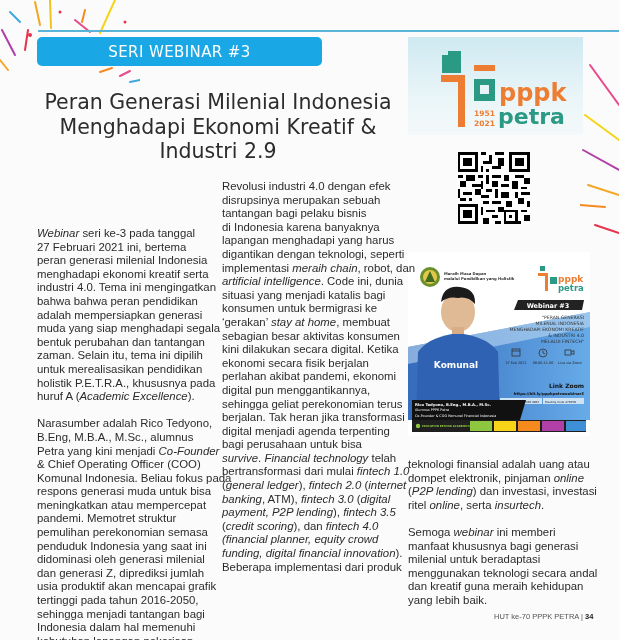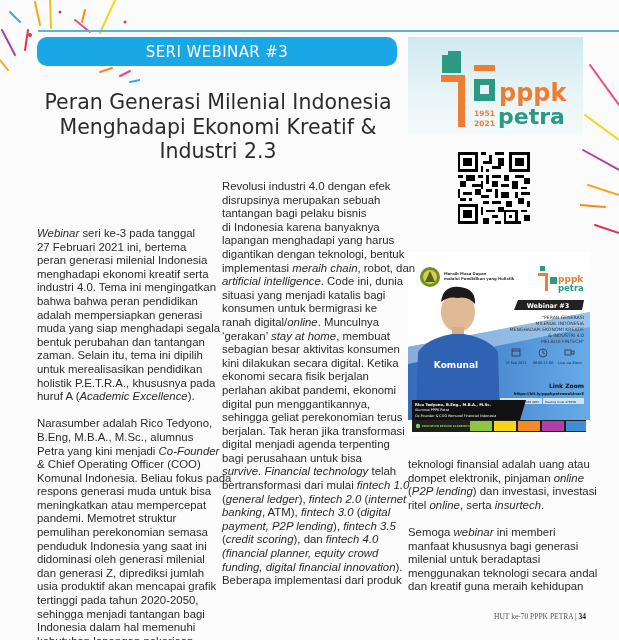--- a/index.html
+++ b/index.html
@@ -9,22 +9,22 @@
     background: #fbfbfb;
     font-family: "Liberation Sans", sans-serif;
     color: #2a2a2a;
   }
   .confetti { position: absolute; pointer-events: none; }
   .top-rule {
     position: absolute; left: 38px; top: 30px; width: 581px; height: 1.5px;
     background: #5ab4d8;
   }
   .banner {
-    position: absolute; left: 37px; top: 37px; width: 360px; height: 29px;
-    background: #1aa7e6; border-radius: 10px;
+    position: absolute; left: 37px; top: 37px; width: 285px; height: 29px;
+    background: #1aa7e6; border-radius: 5px;
     color: #fff; font-size: 15px; letter-spacing: 0.4px;
     display: flex; align-items: center; justify-content: center;
     font-family: "DejaVu Sans", sans-serif; font-weight: normal;
   }
   .title {
     position: absolute; left: 28px; top: 90px; width: 380px;
     text-align: center; font-family: "DejaVu Sans", sans-serif;
     font-size: 20.5px; line-height: 24.5px; color: #2c2c2c; font-weight: normal;
   }
   .title span { display: block; white-space: nowrap; }
@@ -42,21 +42,21 @@
     position: absolute; left: 408px; top: 37px; width: 175px; height: 98px;
     background: linear-gradient(180deg, #cfe9f1 0%, #e9f5f8 60%, #f4f9fa 100%);
   }
   .qr { position: absolute; left: 457px; top: 152px; width: 73px; height: 72px; background:#fff; }
 
   .poster {
     position: absolute; left: 408px; top: 252px; width: 182px; height: 184px;
     background: #fff; overflow: hidden;
   }
   .footer {
-    position: absolute; left: 494px; top: 612px; font-family: Liberation Serif, serif;
+    position: absolute; left: 494px; top: 612px; font-family: Liberation Sans, sans-serif;
     font-size: 7.5px; color: #555; white-space: nowrap;
   }
   .footer b { color: #222; font-weight: bold; }
 </style>
 </head>
 <body>
 
 <svg class="confetti" style="left:0;top:0" width="140" height="120" viewBox="0 0 140 120">
   <g stroke-width="2" stroke-linecap="round">
     <line x1="35" y1="2" x2="40" y2="25" stroke="#f5a623"></line>
@@ -90,21 +90,21 @@
   </g>
 </svg>
 
 <div class="top-rule"></div>
 
 <div class="banner">SERI WEBINAR #3</div>
 
 <h1 class="title">
   <span>Peran Generasi Milenial Indonesia</span>
   <span>Menghadapi Ekonomi Kreatif &amp;</span>
-  <span>Industri 2.3</span>
+  <span>Industri 2.9</span>
 </h1>
 
 <div class="logo-panel">
   <svg width="175" height="98" viewBox="0 0 175 98" style="position:absolute;left:0;top:0">
 
     <rect x="34" y="18" width="19" height="18" fill="#2b9a85"></rect>
     <rect x="40" y="14" width="13" height="6" fill="#2b9a85"></rect>
 
     <rect x="33" y="38" width="24" height="7" fill="#ee7d34"></rect>
     <rect x="50" y="38" width="7" height="52" fill="#ee7d34"></rect>
@@ -295,39 +295,38 @@
       <span class="line"><span>&amp; Chief Operating Officer (COO)</span></span>
       <span class="line"><span>Komunal Indonesia. Beliau fokus pada</span></span>
       <span class="line"><span>respons generasi muda untuk bisa</span></span>
       <span class="line"><span>meningkatkan atau mempercepat</span></span>
       <span class="line"><span>pandemi. Memotret struktur</span></span>
       <span class="line"><span>pemulihan perekonomian semasa</span></span>
       <span class="line"><span>penduduk Indonesia yang saat ini</span></span>
       <span class="line"><span>didominasi oleh generasi milenial</span></span>
       <span class="line"><span>dan generasi Z, diprediksi jumlah</span></span>
       <span class="line"><span>usia produktif akan mencapai grafik</span></span>
-      <span class="line"><span>tertinggi pada tahun 2020-2050,</span></span>
+      <span class="line"><span>tertinggi pada tahun 2016-2050,</span></span>
       <span class="line"><span>sehingga menjadi tantangan bagi</span></span>
       <span class="line"><span>Indonesia dalam hal memenuhi</span></span>
       <span class="line"><span>kebutuhan lapangan pekerjaan.</span></span>
     </p>
   </div>
 <div class="col col2">
     <p>
       <span class="line"><span>Revolusi industri 4.0 dengan efek</span></span>
       <span class="line"><span>disrupsinya merupakan sebuah</span></span>
       <span class="line"><span>tantangan bagi pelaku bisnis</span></span>
       <span class="line"><span>di Indonesia karena banyaknya</span></span>
       <span class="line"><span>lapangan menghadapi yang harus</span></span>
-      <span class="line"><span>digantikan dengan teknologi, bentuk</span></span>
+      <span class="line"><span>digantikan dengan teknologi, seperti</span></span>
       <span class="line"><span>implementasi </span><em>meraih chain</em><span>, robot, dan</span></span>
       <span class="line"><em>artificial intelligence</em><span>. Code ini, dunia</span></span>
       <span class="line"><span>situasi yang menjadi katalis bagi</span></span>
       <span class="line"><span>konsumen untuk bermigrasi ke</span></span>
-      <span class="line"><span>ranah digital/</span><em>online</em><span>. Munculnya</span></span>
       <span class="line"><span>‘gerakan’ </span><em>stay at home</em><span>, membuat</span></span>
       <span class="line"><span>sebagian besar aktivitas konsumen</span></span>
       <span class="line"><span>kini dilakukan secara digital. Ketika</span></span>
       <span class="line"><span>ekonomi secara fisik berjalan</span></span>
       <span class="line"><span>perlahan akibat pandemi, ekonomi</span></span>
       <span class="line"><span>digital pun menggantikannya,</span></span>
       <span class="line"><span>sehingga geliat perekonomian terus</span></span>
       <span class="line"><span>berjalan. Tak heran jika transformasi</span></span>
       <span class="line"><span>digital menjadi agenda terpenting</span></span>
       <span class="line"><span>bagi perusahaan untuk bisa</span></span>
@@ -348,19 +347,20 @@
       <span class="line"><span>dompet elektronik, pinjaman </span><em>online</em></span>
       <span class="line"><span>(</span><em>P2P lending</em><span>) dan investasi, investasi</span></span>
       <span class="line"><span>ritel </span><em>online</em><span>, serta </span><em>insurtech</em><span>.</span></span>
     </p>
     <p>
       <span class="line"><span>Semoga </span><em>webinar</em><span> ini memberi</span></span>
       <span class="line"><span>manfaat khususnya bagi generasi</span></span>
       <span class="line"><span>milenial untuk beradaptasi</span></span>
       <span class="line"><span>menggunakan teknologi secara andal</span></span>
       <span class="line"><span>dan kreatif guna meraih kehidupan</span></span>
+      <span class="line"><span>yang lebih baik.</span></span>
     </p>
   </div>
 
 <div class="footer">
   <span>HUT ke-70 PPPK PETRA |</span>
   <b>34</b>
 </div>
 
 </body></html>

